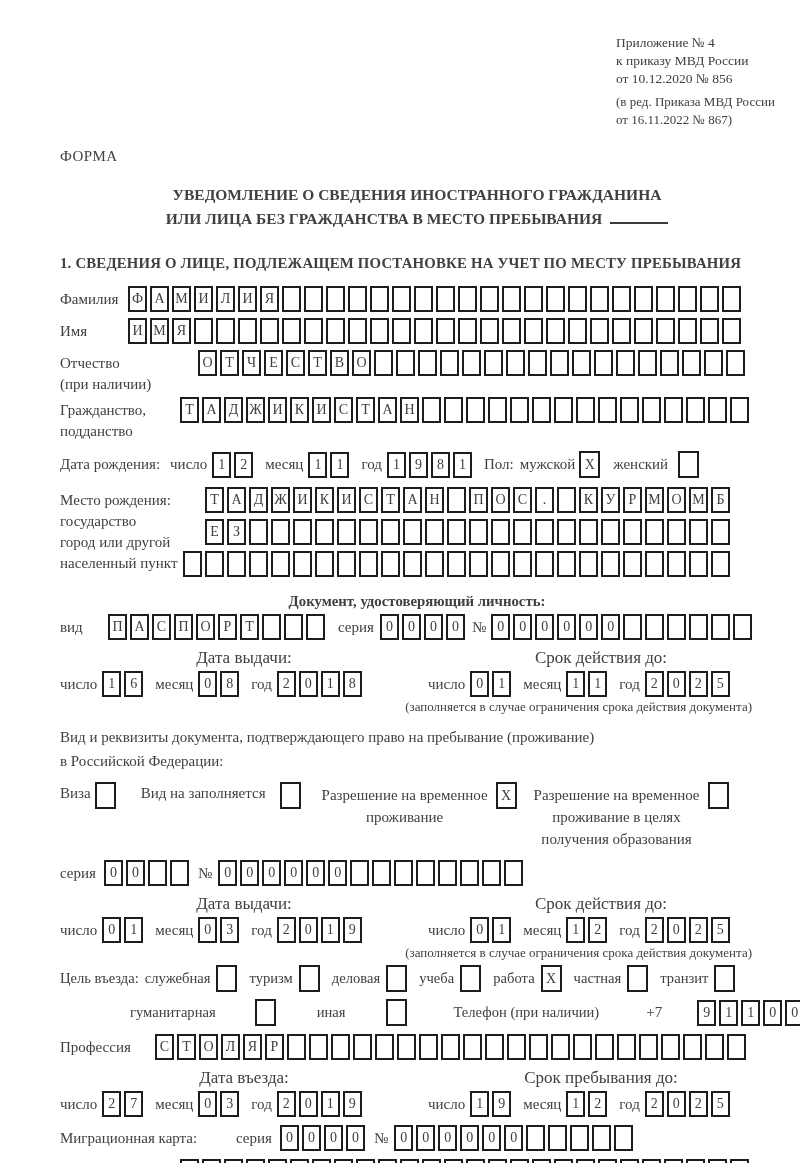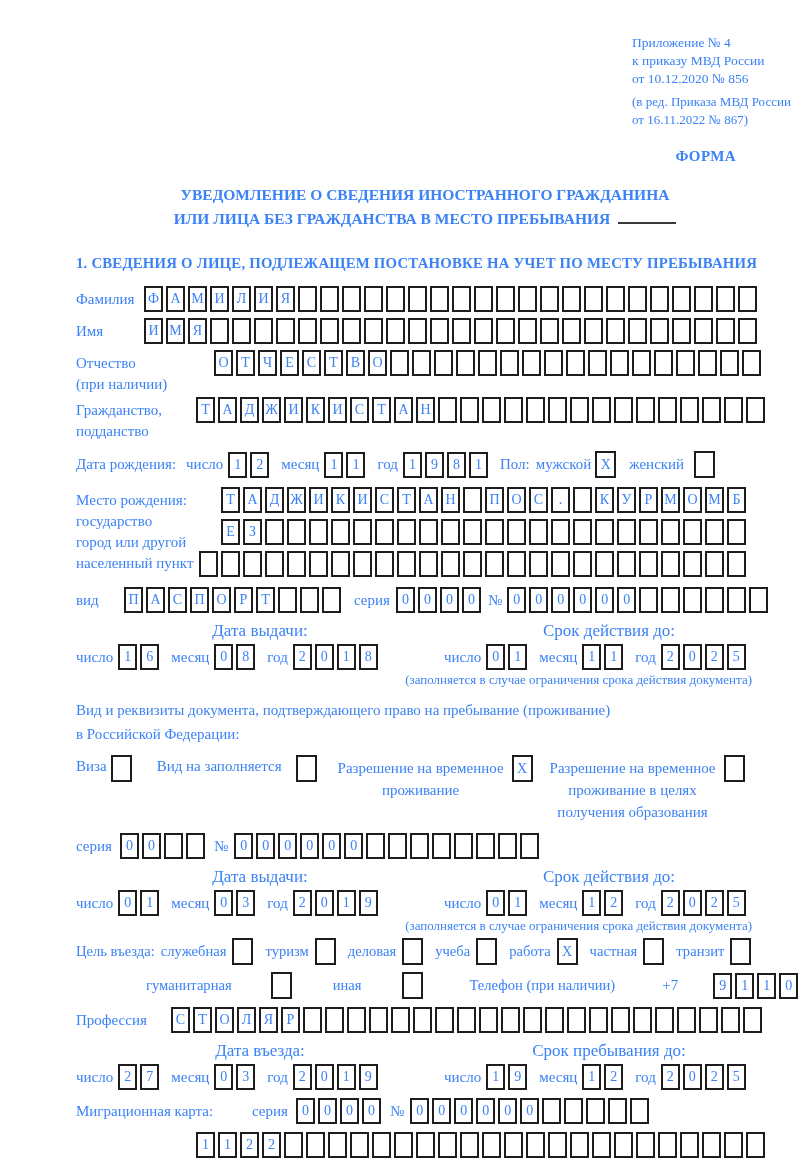--- a/index.html
+++ b/index.html
@@ -1,25 +1,25 @@
 <!DOCTYPE html>
 <html><head>
 <meta charset="utf-8">
 <style>
   html,body { margin:0; padding:0; background:#ffffff; }
   .page {
     position:relative; width:800px; height:1163px; box-sizing:border-box;
-    background:#ffffff; color:#3b82f6;
+    background:#ffffff; color:#404040;
     font-family:"Liberation Serif","DejaVu Serif",serif;
-    padding:34px 26px 16px 76px; overflow:hidden;
+    padding:34px 26px 16px 60px; overflow:hidden;
   }
   
   .appendix { margin-left:556px; width:200px; font-size:13.5px; line-height:1.34; }
   .appendix .amend { margin-top:5px; font-size:13px; }
-  .form-label { text-align:right; margin:20px 38px 0 0; font-weight:bold; font-size:15px; letter-spacing:.4px; }
+  .form-label { margin:20px 38px 0 0; font-weight:normal; font-size:15px; letter-spacing:.4px; }
   
   .title { text-align:center; font-weight:bold; font-size:15.5px; line-height:1.55; margin-top:18px; }
   .blank-underline { display:inline-block; width:58px; border-bottom:2px solid #3a3a3a; height:12px; margin-left:8px; }
   .sec-heading { font-weight:bold; font-size:14.8px; margin-top:24px; letter-spacing:.2px; }
   
   .frow { display:flex; align-items:flex-start; margin-top:6px; white-space:nowrap; }
   .lbl { font-size:15px; padding-top:5px; }
   .lbl-col { font-size:15px; line-height:21px; padding-top:3px; }
   .cells { display:flex; }
   .cell {
@@ -341,20 +341,21 @@
           <span class="cell"></span>
           <span class="cell"></span>
           <span class="cell"></span>
           <span class="cell"></span>
           <span class="cell"></span>
           <span class="cell"></span>
         </span>
     </span>
   </div>
 
+  <div class="doc-heading">Документ, удостоверяющий личность:</div>
 
   <div class="frow" style="margin-top:4px; align-items:center;">
     <span class="lbl w48" style="padding-top:0;">вид</span>
     <span class="cells">
         <span class="cell">П</span>
         <span class="cell">А</span>
         <span class="cell">С</span>
         <span class="cell">П</span>
         <span class="cell">О</span>
         <span class="cell">Р</span>

